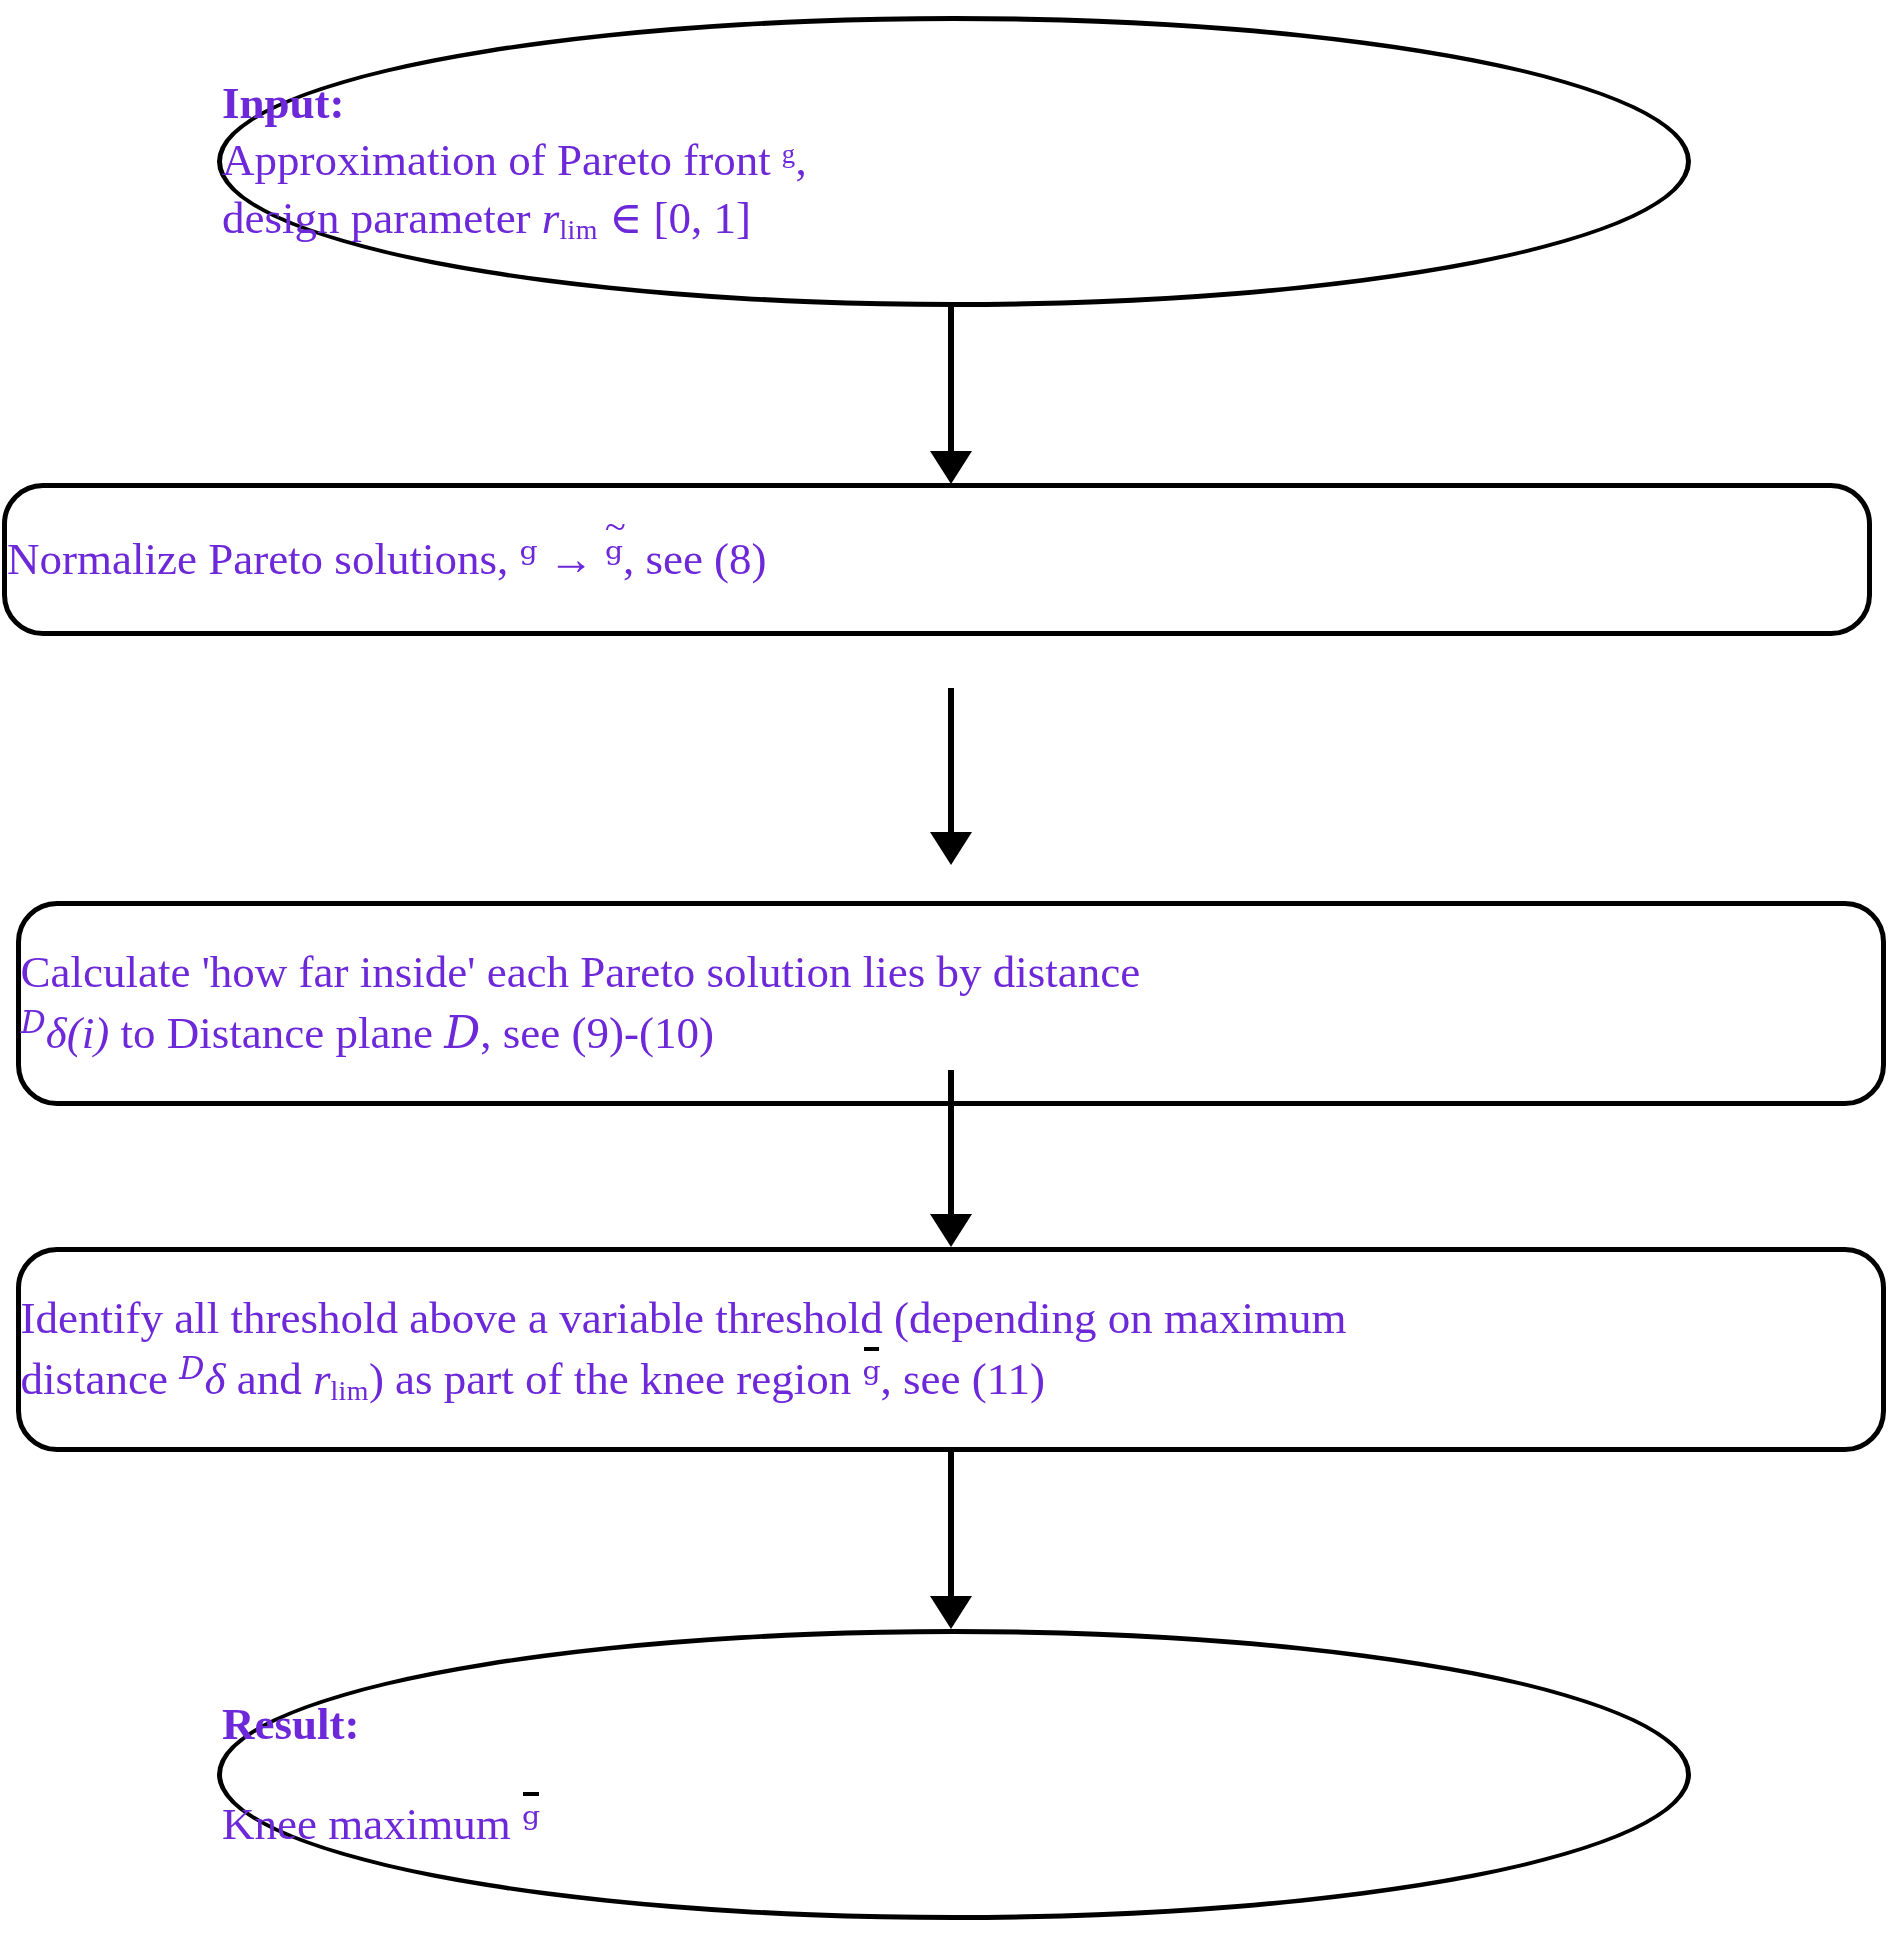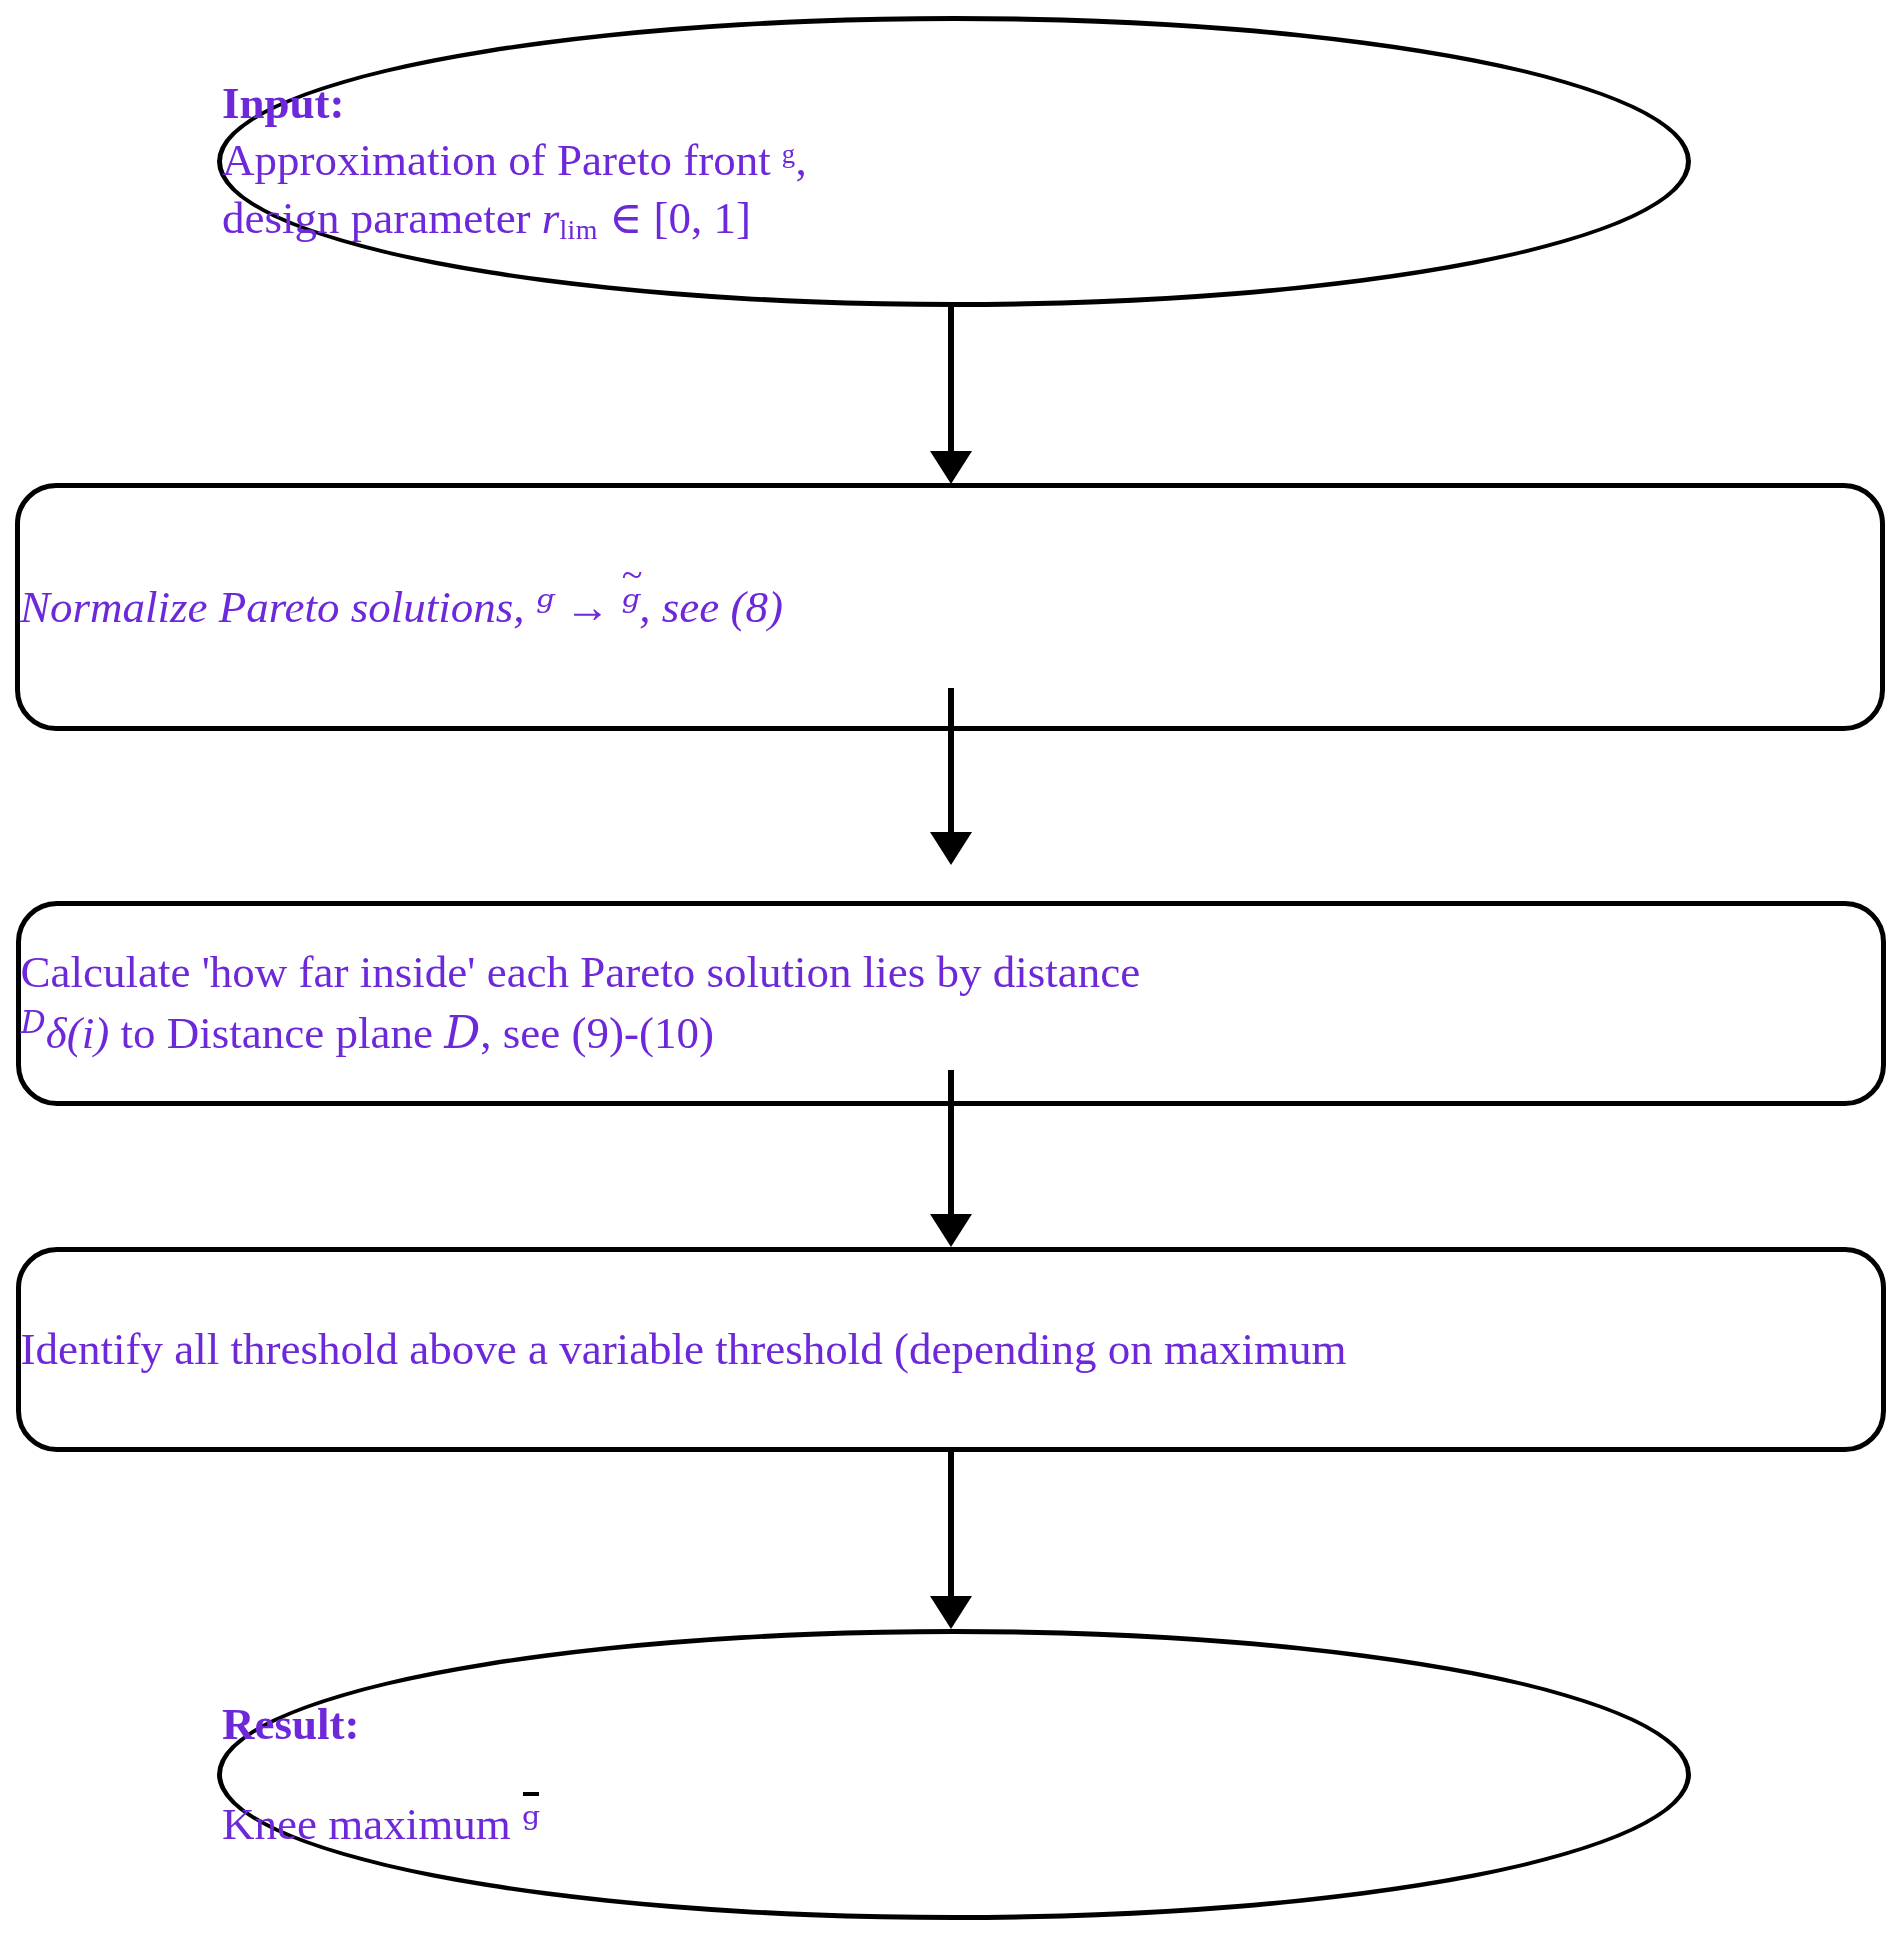--- a/index.html
+++ b/index.html
@@ -116,41 +116,42 @@
     <div class="line bold">Input:</div>
     <div class="line"><span>Approximation of Pareto front ᵍ,</span></div>
     <div class="line"><span>design parameter </span><span class="mathit">r</span><span class="sub">lim</span><span> ∈ [0, 1]</span></div>
   </div>
 
   <div class="arrow" style="left:951px; top:307px; height:177px;">
     <div class="shaft" style="height:145px;"></div>
     <div class="head" style="top:144px;"></div>
   </div>
 
-  <div class="node process" style="left:15px; top:483px; width:1870px; height:248px;font-style:italic;">
+  <div class="node process" style="left:2px; top:483px; width:1870px; height:153px;">
     <div class="line"><span>Normalize Pareto solutions, </span><span class="bb">ᵍ</span><span> → </span><span class="tilde-wrap"><span class="acc">~</span><span class="bb">ᵍ</span></span><span>, see (8)</span></div>
   </div>
 
   <div class="arrow" style="left:951px; top:688px; height:177px;">
     <div class="shaft" style="height:145px;"></div>
     <div class="head" style="top:144px;"></div>
   </div>
 
   <div class="node process" style="left:15.6px; top:865px; width:1870px; height:205px;margin-top:36px;">
     <div class="line">Calculate 'how far inside' each Pareto solution lies by distance</div>
     <div class="line"><span class="presup">D</span><span class="mathit">δ(i)</span><span> to Distance plane </span><span class="calD">D</span><span>, see (9)-(10)</span></div>
   </div>
 
   <div class="arrow" style="left:951px; top:1070px; height:177px;">
     <div class="shaft" style="height:145px;"></div>
     <div class="head" style="top:144px;"></div>
   </div>
 
   <div class="node process" style="left:15.6px; top:1247px; width:1870px; height:205px;">
     <div class="line">Identify all threshold above a variable threshold (depending on maximum</div>
+    <div class="line"><span>distance </span><span class="presup">D</span><span class="mathit">δ</span><span> and </span><span class="mathit">r</span><span class="sub">lim</span><span>) as part of the knee region </span><span class="bar-wrap"><span class="acc"></span><span class="bb">ᵍ</span></span><span>, see (11)</span></div>
   </div>
 
   <div class="arrow" style="left:951px; top:1452px; height:177px;">
     <div class="shaft" style="height:145px;"></div>
     <div class="head" style="top:144px;"></div>
   </div>
 
   <div class="node terminal" style="left:217px; top:1629px; width:1474px; height:291px;">
     <div class="line bold" style="margin-bottom:41px;">Result:</div>
     <div class="line"><span>Knee maximum </span><span class="bar-wrap"><span class="acc"></span><span class="bb">ᵍ</span></span></div>

